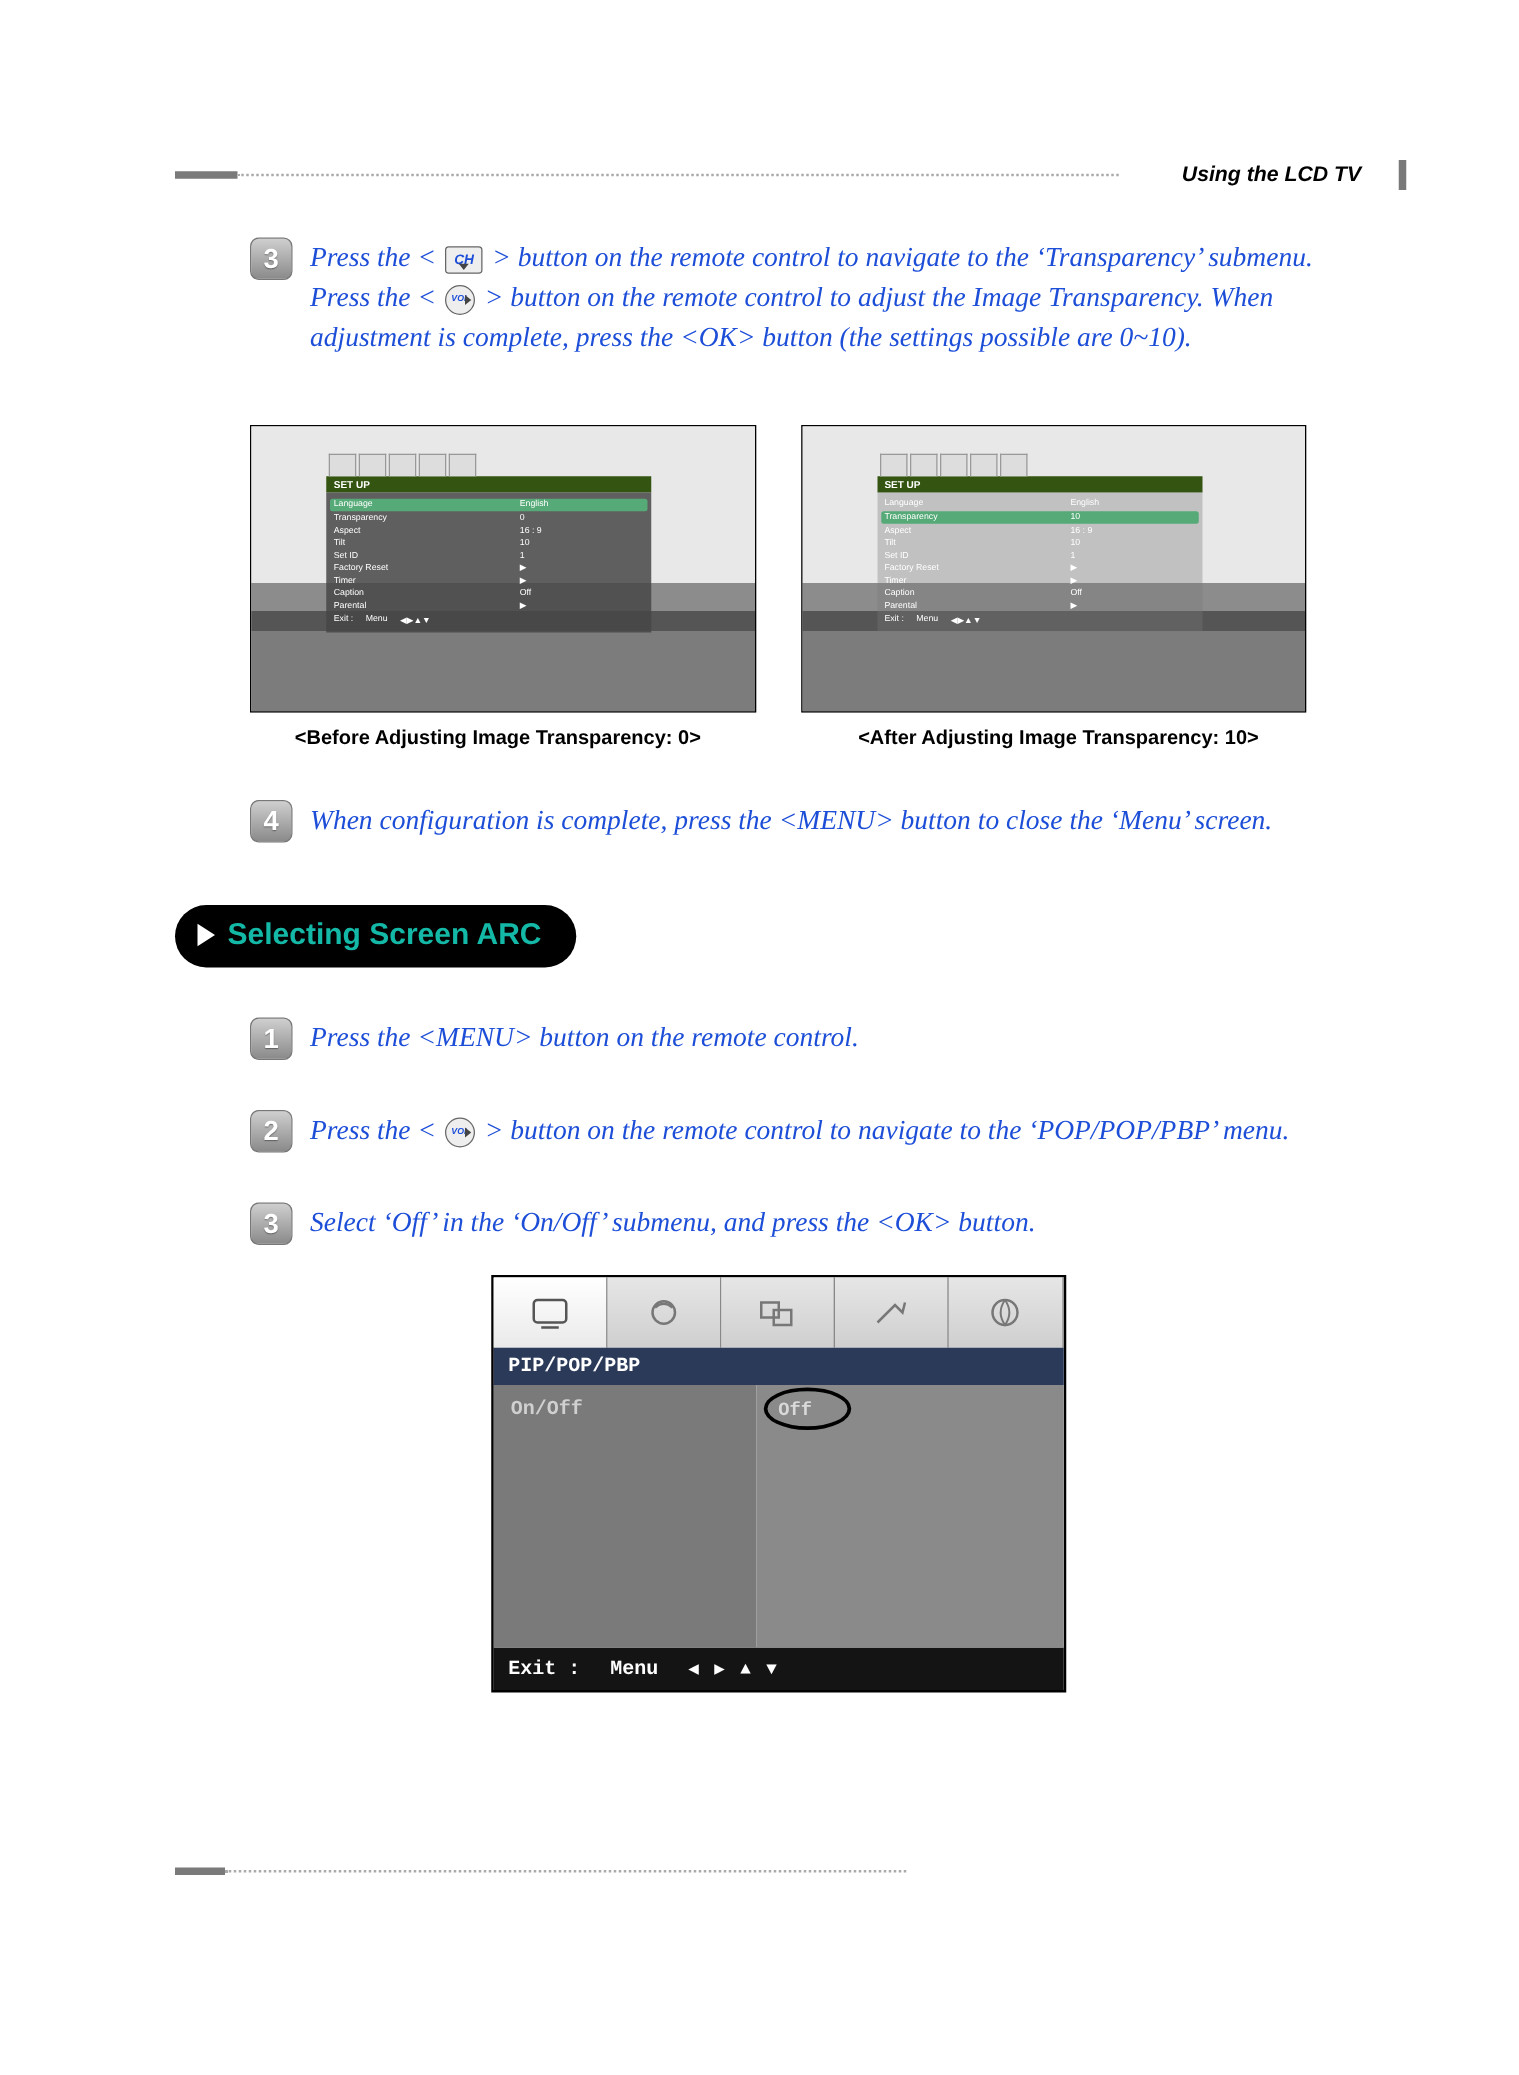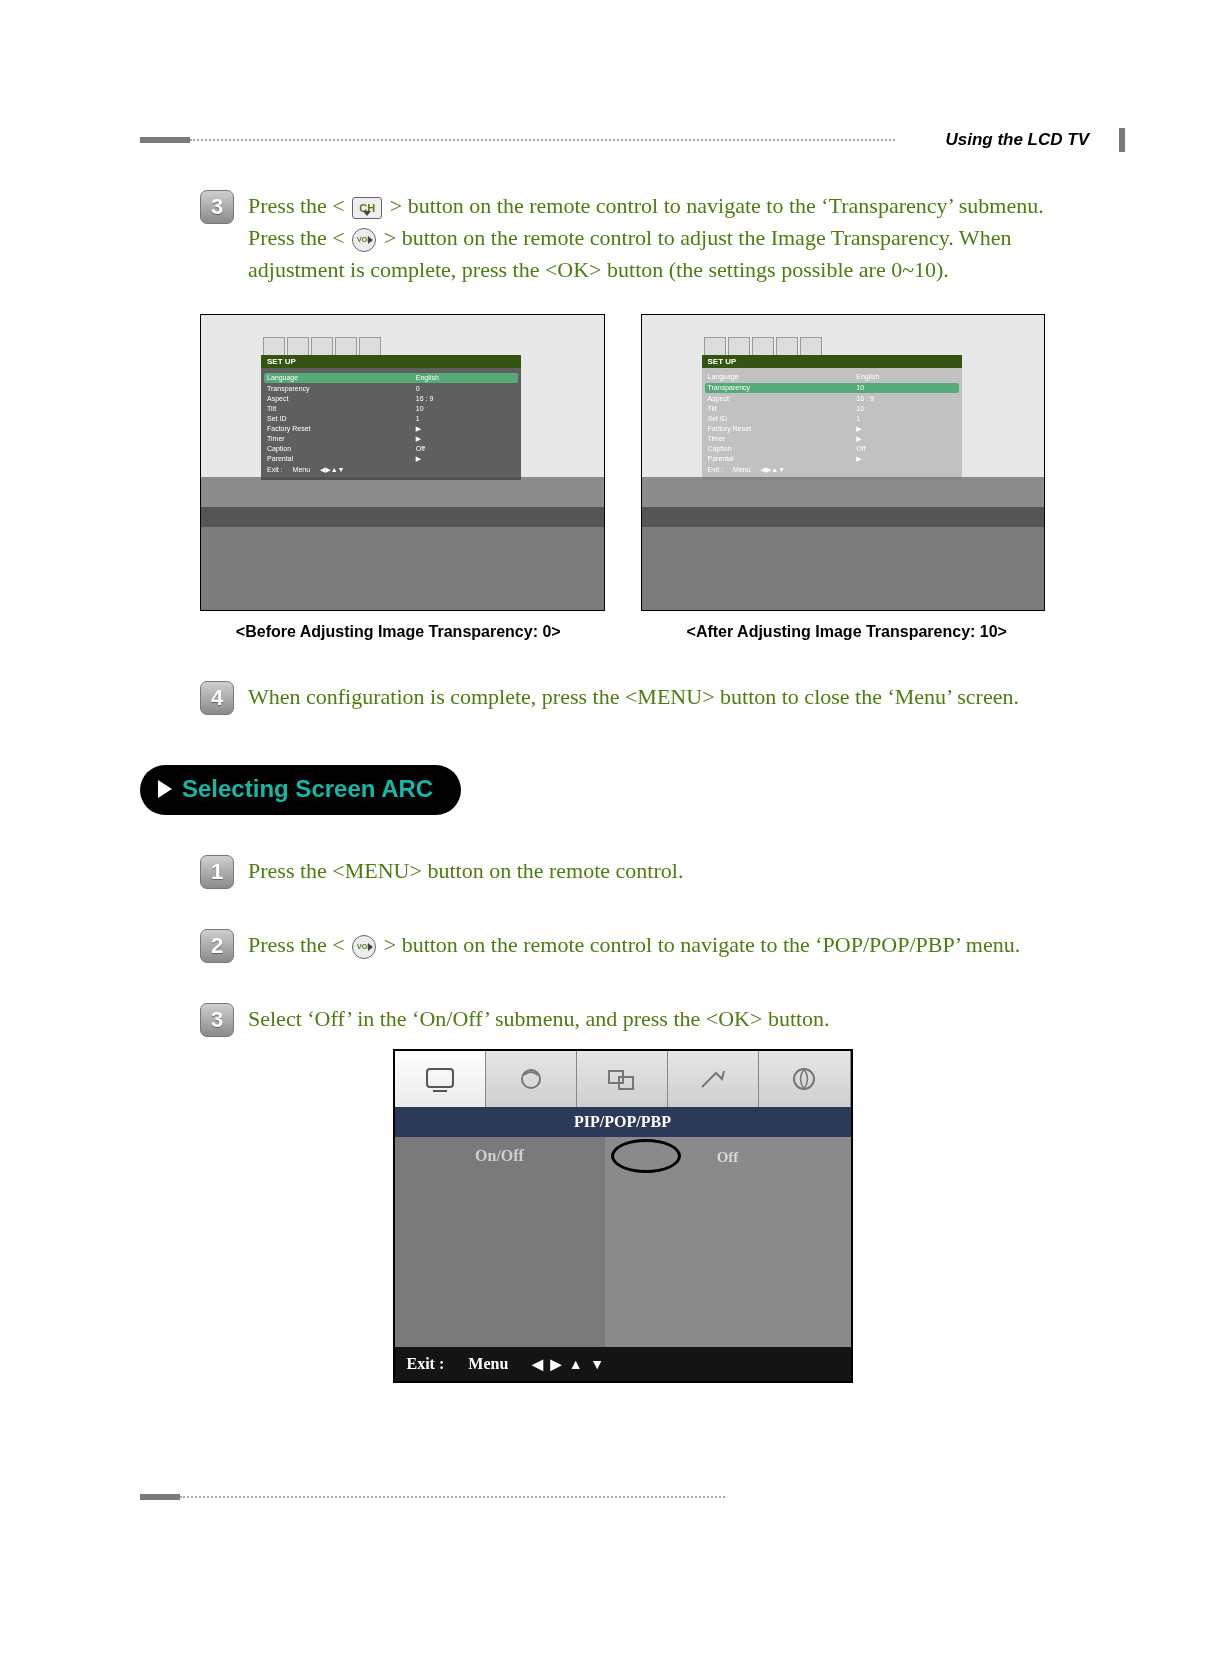--- a/index.html
+++ b/index.html
@@ -46,21 +46,21 @@
   .badge-num {
     flex: 0 0 34px; width: 34px; height: 34px; border-radius: 7px;
     background: linear-gradient(#cfcfcf,#8a8a8a);
     border: 1px solid #777;
     display: flex; align-items: center; justify-content: center;
     font-family: Arial, Helvetica, sans-serif; font-weight: bold;
     font-size: 22px; color: #fff;
     text-shadow: 0 1px 1px rgba(0,0,0,.4);
   }
   .step-text {
-    font-size: 22px; line-height: 32px; color: #4d7c0f;
+    font-size: 22px; line-height: 32px; color: #1d4ed8; font-style: italic;
   }
   .inline-btn {
     display: inline-flex; align-items: center; justify-content: center;
     width: 30px; height: 22px; vertical-align: middle;
     border: 1px solid #666; border-radius: 3px;
     background: #eee; font-size: 10px; font-family: Arial; font-weight: bold;
     position: relative;
     margin: 0 2px;
   }
   .inline-btn.round { width: 24px; height: 24px; border-radius: 50%; }
@@ -70,22 +70,22 @@
   }
   .inline-btn .arrow-right::after {
     content: ""; position: absolute; right: 2px; top: 50%; transform: translateY(-50%);
     border-top: 4px solid transparent; border-bottom: 4px solid transparent; border-left: 5px solid #444;
   }
 
   .fig-row {
     display: flex; gap: 36px; margin: 28px 60px 12px 60px;
   }
   .screenshot {
-    flex: 1; height: 297px; background: #bdbdbd;
-    border: 1px solid #000; position: relative; overflow: hidden;
+    flex: 1; height: 230px; background: #bdbdbd;
+    border: 1px solid #000; position: relative; overflow: hidden; margin-top: 26px;
   }
   .screenshot .sky { position:absolute; inset:0; background: linear-gradient(#e8e8e8 0 55%, #8c8c8c 55% 65%, #555 65% 72%, #7c7c7c 72% 100%); filter: grayscale(1);}
   .osd {
     position: absolute; left: 60px; top: 20px; width: 260px;
     font-family: Arial, Helvetica, sans-serif; font-size: 7px; color: #fff;
   }
   .osd .tabs { display:flex; gap:2px; padding: 2px 2px 0 2px; }
   .osd .tab { width: 22px; height: 18px; background: #ddd; border:1px solid #999; border-bottom:none; }
   .osd .titlebar { background: #351; padding: 2px 6px; font-weight: bold; font-size: 8px; }
   .osd .body { background: rgba(70,70,70,.85); padding: 4px 6px 6px 6px; }
@@ -112,24 +112,23 @@
     font-size: 24px;
     padding: 10px 28px 12px 18px;
     border-radius: 26px;
   }
   .section-pill .play {
     width: 0; height: 0; border-top: 9px solid transparent; border-bottom: 9px solid transparent;
     border-left: 14px solid #fff;
   }
 
   .osd-large {
-    margin: 12px auto 0 auto; width: 460px;
-    font-family: Liberation Serif, serif; color: #ddd;
+    margin: 24px auto 0 auto; width: 460px;
+    font-family: Liberation Mono, monospace; color: #ddd;
     border: 2px solid #000;
-    text-align: center;
   }
   .osd-large .tabs { display:flex; background: #b7b7b7; }
   .osd-large .tabs .tab {
     flex:1; height: 56px; border-right:1px solid #888;
     display:flex; align-items:center; justify-content:center;
     background: linear-gradient(#e6e6e6,#cfcfcf);
   }
   .osd-large .tabs .tab:first-child { background: linear-gradient(#fff,#eaeaea); }
   .osd-large .titlebar {
     background: #2c3a5a; color: #fff; font-weight: bold; padding: 6px 12px; font-size: 16px;

